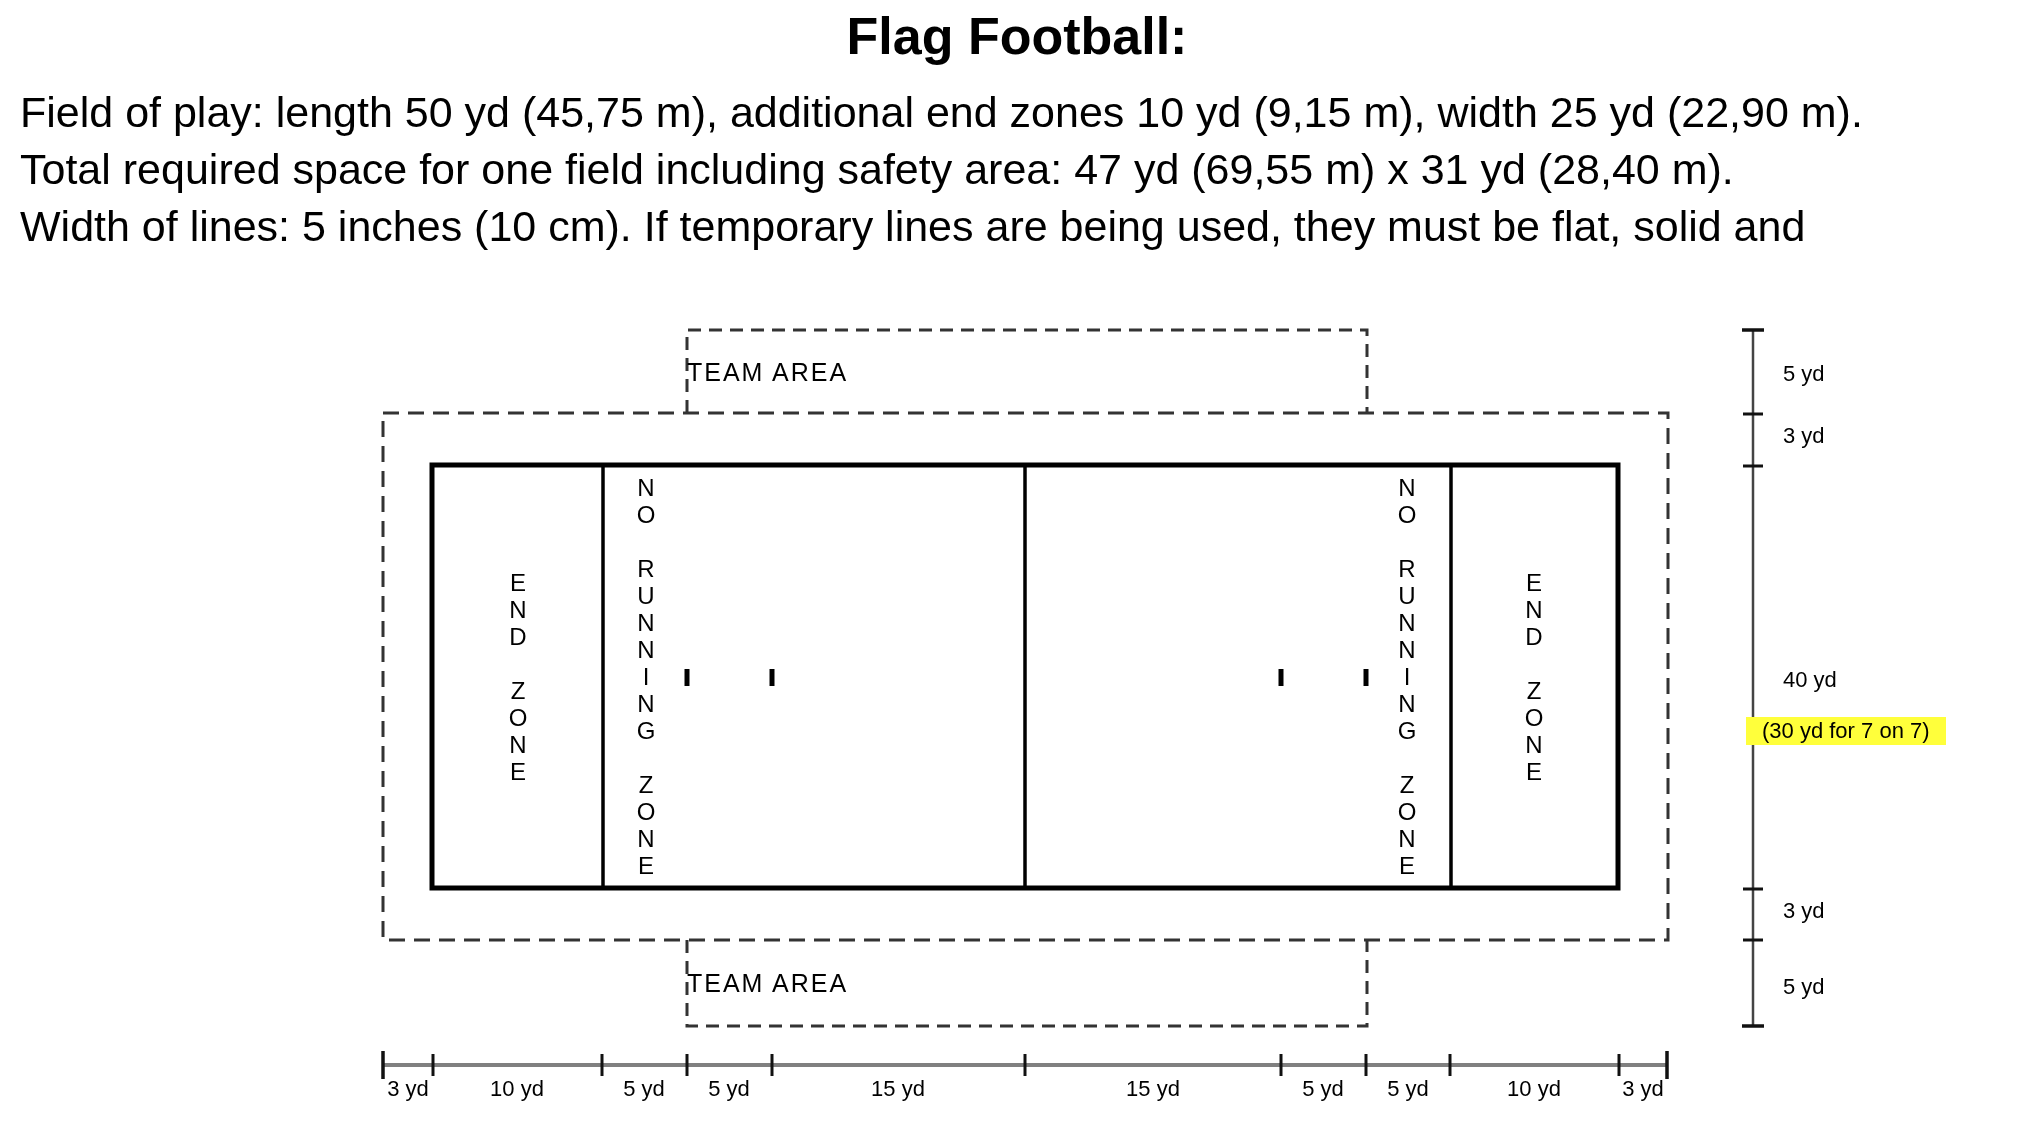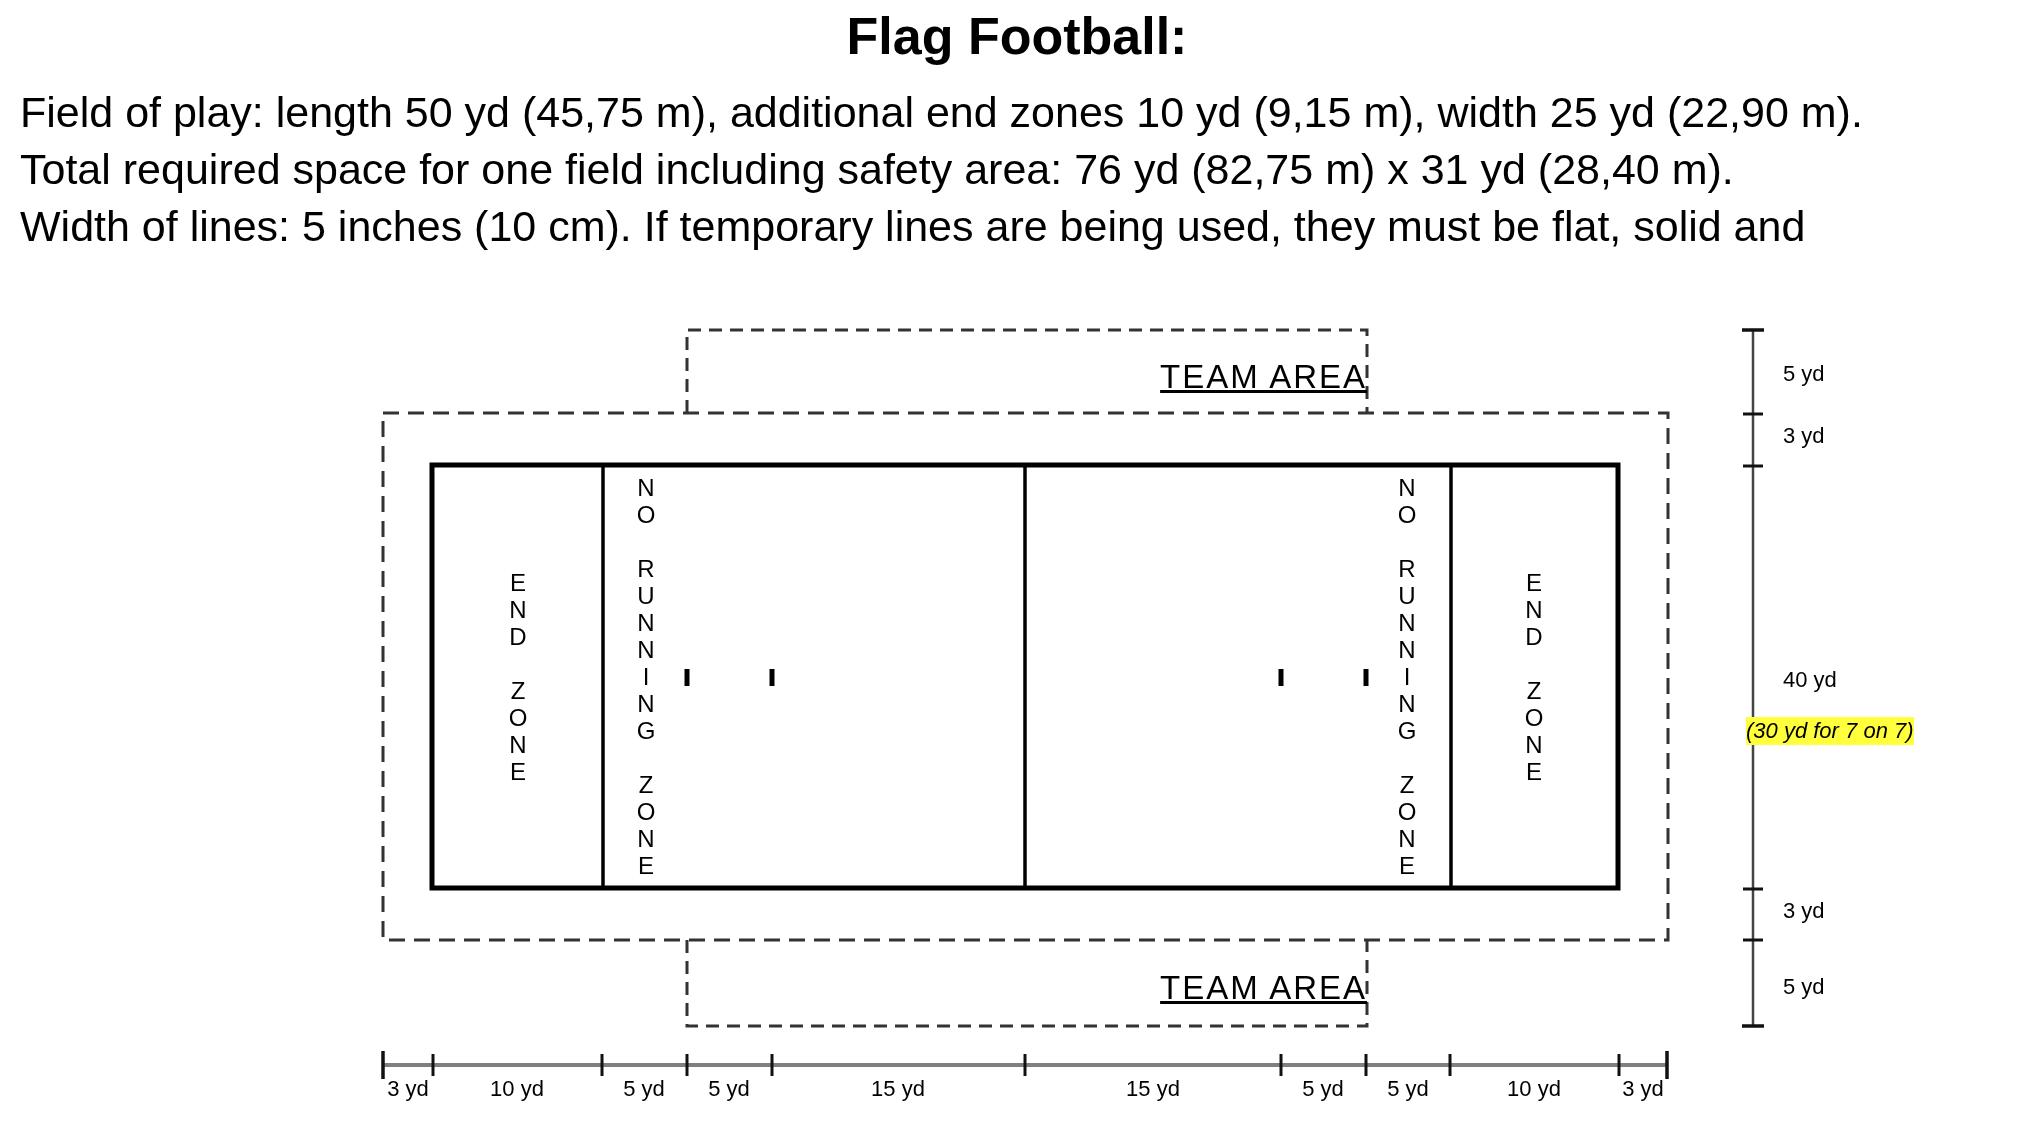--- a/index.html
+++ b/index.html
@@ -10,40 +10,40 @@
 
   .title {
     position:absolute; top:6px; left:0; width:100%;
     text-align:center; font-size:52px; font-weight:bold; white-space:nowrap;
   }
   .intro { position:absolute; left:20px; top:84px; }
   .intro div { font-size:43px; line-height:57px; white-space:nowrap; }
 
   .diagram-svg { position:absolute; left:0; top:0; }
   .team-label {
-    position:absolute; text-align:right; font-size:33px; letter-spacing:2px; white-space:nowrap;text-decoration:underline;
+    position:absolute; text-align:left; font-size:25px; letter-spacing:2px; white-space:nowrap;
   }
   .vcol {
     position:absolute; white-space:pre; text-align:center;
     font-size:24px; line-height:27px; font-weight:500;
   }
   .dim-label { position:absolute; font-size:22px; white-space:nowrap; }
-  .dim-label.hl { background:var(--highlight); padding:1px 0; font-size:22px;font-style:italic; }
+  .dim-label.hl { background:var(--highlight); padding:1px 16px; font-size:22px; }
   .ruler-label { position:absolute; top:1076px; font-size:22px; white-space:nowrap; transform:translateX(-50%); }
 </style>
 </head>
 <body>
 
 <div class="page">
 
   <div class="title">Flag Football:</div>
 
   <div class="intro">
     <div>Field of play: length 50 yd (45,75 m), additional end zones 10 yd (9,15 m), width 25 yd (22,90 m).</div>
-    <div>Total required space for one field including safety area: 76 yd (82,75 m) x 31 yd (28,40 m).</div>
+    <div>Total required space for one field including safety area: 47 yd (69,55 m) x 31 yd (28,40 m).</div>
     <div>Width of lines: 5 inches (10 cm). If temporary lines are being used, they must be flat, solid and</div>
   </div>
 
   <svg class="diagram-svg" width="2034" height="1126" viewBox="0 0 2034 1126">
 
     <rect x="383" y="413" width="1285" height="527" fill="none" stroke="#333333" stroke-width="3" stroke-dasharray="16 9"></rect>
 
     <polyline points="687,413 687,330 1367,330 1367,413" fill="none" stroke="#333333" stroke-width="3" stroke-dasharray="13 8"></polyline>
     <polyline points="687,940 687,1026 1367,1026 1367,940" fill="none" stroke="#333333" stroke-width="3" stroke-dasharray="13 8"></polyline>
 

